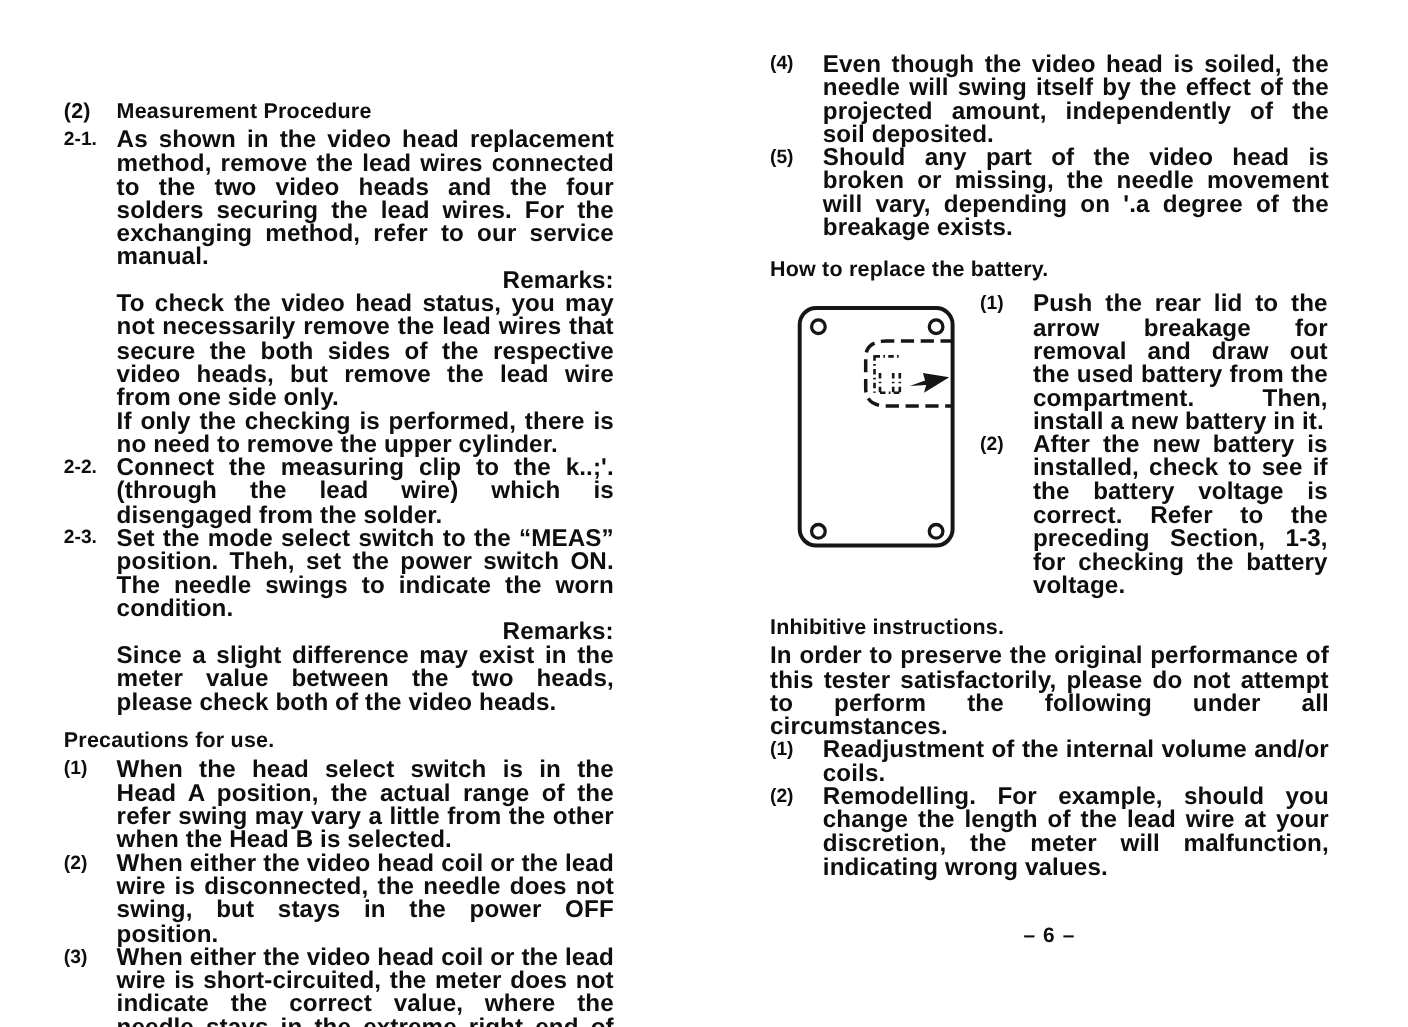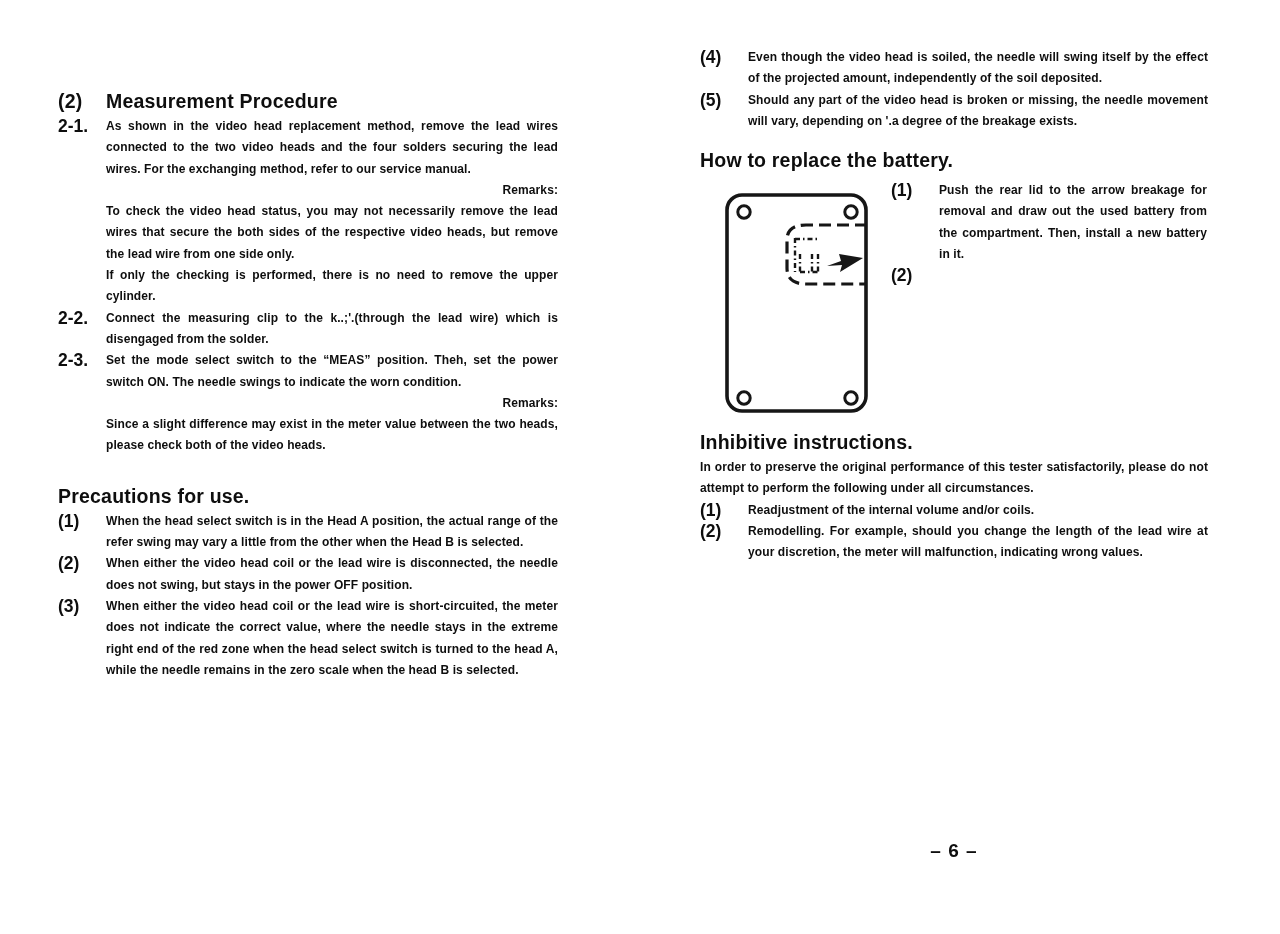--- a/index.html
+++ b/index.html
@@ -9,31 +9,31 @@
     color: #0e0e0e;
     font-family: "Liberation Sans", "DejaVu Sans", sans-serif;
     font-weight: 700;
     position: relative;
     overflow: hidden;
   }
   .col { position: absolute; }
   .col-left  { left: 58px;  top: 90px;  width: 500px; }
   .col-right { left: 700px; top: 47px;  width: 508px; }
 
-  p { margin: 0; font-size: 12px; line-height: 21.3px; text-align: justify; letter-spacing: 0.1px; }
+  p { margin: 0; font-size: 22px; line-height: 21.3px; text-align: justify; letter-spacing: 0.1px; }
 
   .sec-heading { font-size: 19.5px; line-height: 23px; margin: 0 0 3px 0; letter-spacing: 0.2px; }
   .sec-heading .hnum { display: inline-block; width: 48px; }
 
   .item { position: relative; padding-left: 48px; }
   .item > .num { position: absolute; left: 0; top: 0; font-size: 17.5px; line-height: 21.3px; }
 
   .remarks-label { text-align: right; }
 
-  .gap-sm { margin-top: 28px; }
+  .gap-sm { margin-top: 14px; }
   .gap-md { margin-top: 17px; }
 
   .fig-row { display: flex; align-items: flex-start; margin-top: 8px; }
   .figure  { flex: none; margin-left: 24px; margin-top: 12px; }
   .fig-steps { width: 316px; margin-left: 22px; }
 
   .page-number {
     position: absolute; left: 700px; top: 840px; width: 508px;
     text-align: center; font-size: 19px; letter-spacing: 1px;
   }
@@ -108,20 +108,21 @@
       <path d="M71,46 V80 M71,47 H93 M76,62 V80 M88,62 V80 M76,80 H94 M94,62 V80" fill="none" stroke="#161616" stroke-width="2.4" stroke-dasharray="5 3 1.5 3"></path>
       <path d="M103,74 L117,69 L115,62 L139,66 L116,80 L118,73 Z" fill="#161616"></path>
     </svg>
     <div class="fig-steps">
       <div class="item">
         <span class="num">(1)</span>
         <p>Push the rear lid to the arrow breakage for removal and draw out the used battery from the compartment. Then, install a new battery in it.</p>
       </div>
       <div class="item">
         <span class="num">(2)</span>
+        <p>After the new battery is installed, check to see if the battery voltage is correct. Refer to the preceding Section, 1-3, for checking the battery voltage.</p>
       </div>
     </div>
   </div>
 
   <h2 class="sec-heading gap-md">Inhibitive instructions.</h2>
   <p>In order to preserve the original performance of this tester satisfactorily, please do not attempt to perform the following under all circumstances.</p>
 
   <div class="item">
     <span class="num">(1)</span>
     <p>Readjustment of the internal volume and/or coils.</p>

